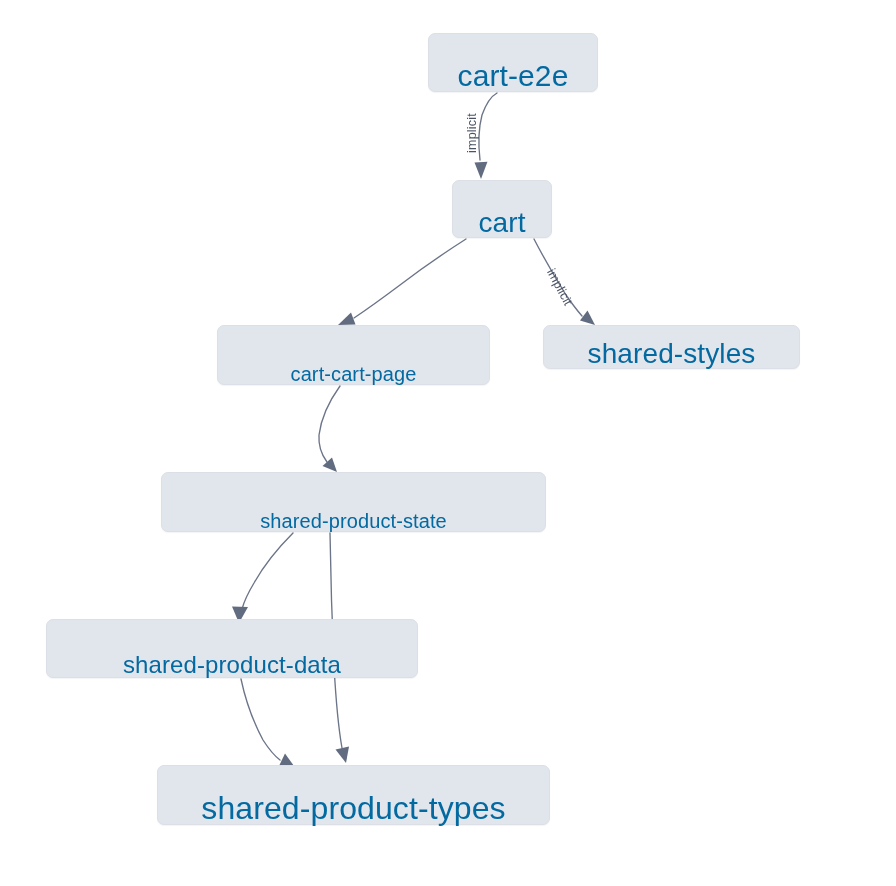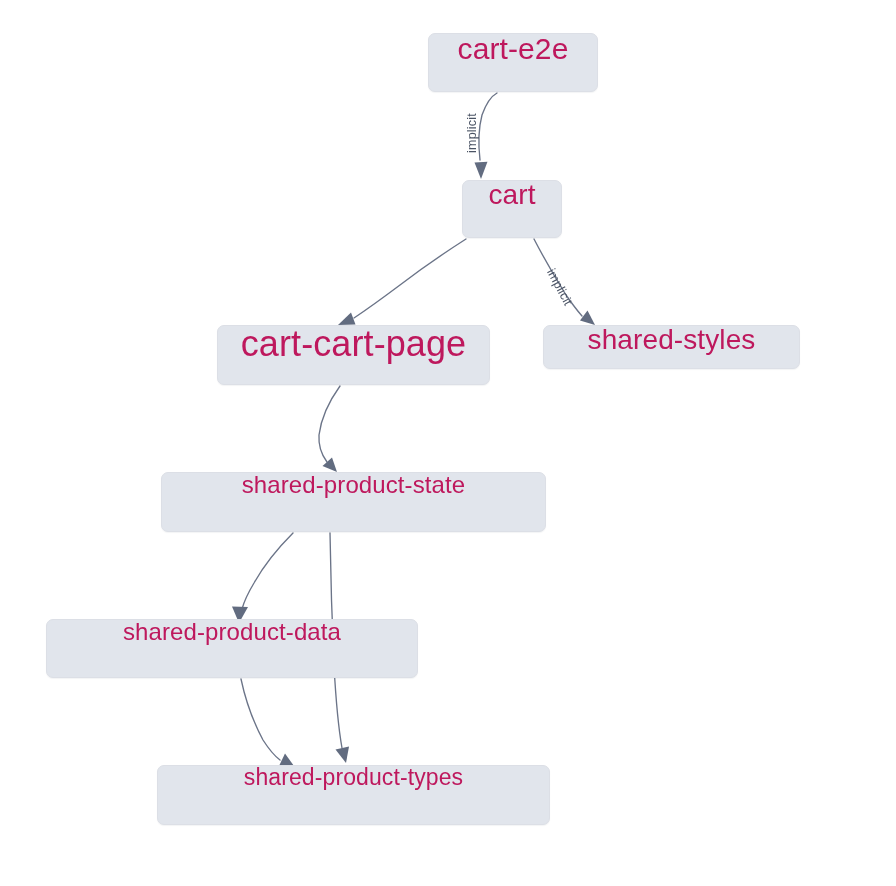--- a/index.html
+++ b/index.html
@@ -25,23 +25,23 @@
     height: 886px;
     pointer-events: none;
   }
   .graph-node {
     position: absolute;
     box-sizing: border-box;
     background: #e1e5ec;
     border: 1px solid #dcdfe6;
     border-radius: 7px;
     display: flex;
-    align-items: flex-start;
+    align-items: flex-end;
     justify-content: center;
-    color: #be185d;
+    color: #0369a1;
     letter-spacing: 0.1px;
     white-space: nowrap;
     box-shadow: 0 1px 1px rgba(80, 95, 120, 0.07);
   }
   .node-label {
     display: block;
     line-height: 1;
   }
   .edge-path {
     fill: none;
@@ -101,37 +101,37 @@
     <g>
       <path class="edge-path" d="M 241,679 Q 248,712 263,740 Q 272,754 280,760"></path>
       <polygon class="arrow-head" points="294,766 279,766 285,753.5"></polygon>
     </g>
   </svg>
 
   <div class="graph-node" style="left:428px; top:33px; width:170px; height:59px; font-size:30px;">
     <span class="node-label">cart-e2e</span>
   </div>
 
-  <div class="graph-node" style="left:462px; top:180px; width:100px; height:58px; font-size:28px;">
+  <div class="graph-node" style="left:452px; top:180px; width:100px; height:58px; font-size:28px;">
     <span class="node-label">cart</span>
   </div>
 
-  <div class="graph-node" style="left:217px; top:325px; width:273px; height:60px; font-size:36px;">
+  <div class="graph-node" style="left:217px; top:325px; width:273px; height:60px; font-size:20px;">
     <span class="node-label">cart-cart-page</span>
   </div>
 
   <div class="graph-node" style="left:543px; top:325px; width:257px; height:44px; font-size:28px;">
     <span class="node-label">shared-styles</span>
   </div>
 
-  <div class="graph-node" style="left:161px; top:472px; width:385px; height:60px; font-size:24px;">
+  <div class="graph-node" style="left:161px; top:472px; width:385px; height:60px; font-size:20px;">
     <span class="node-label">shared-product-state</span>
   </div>
 
   <div class="graph-node" style="left:46px; top:619px; width:372px; height:59px; font-size:24px;">
     <span class="node-label">shared-product-data</span>
   </div>
 
-  <div class="graph-node" style="left:157px; top:765px; width:393px; height:60px; font-size:23px;">
+  <div class="graph-node" style="left:157px; top:765px; width:393px; height:60px; font-size:32px;">
     <span class="node-label">shared-product-types</span>
   </div>
 
 </div>
 
 </body></html>

